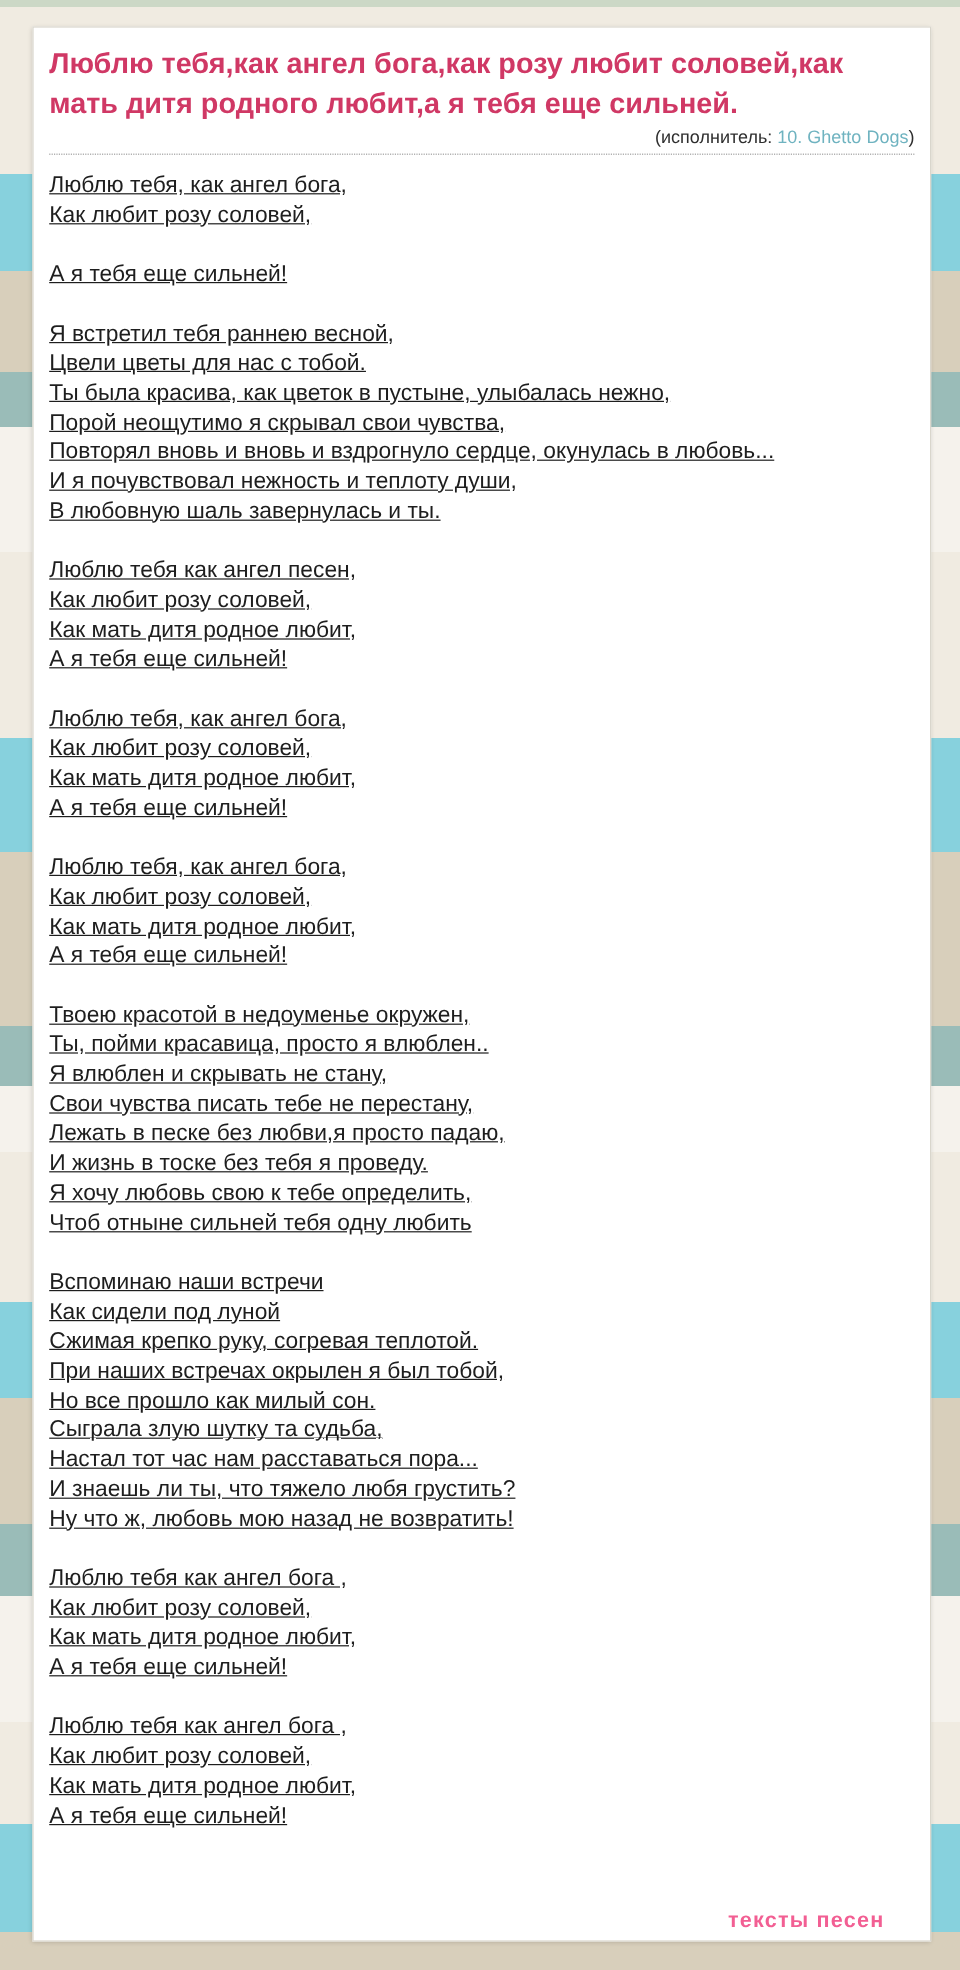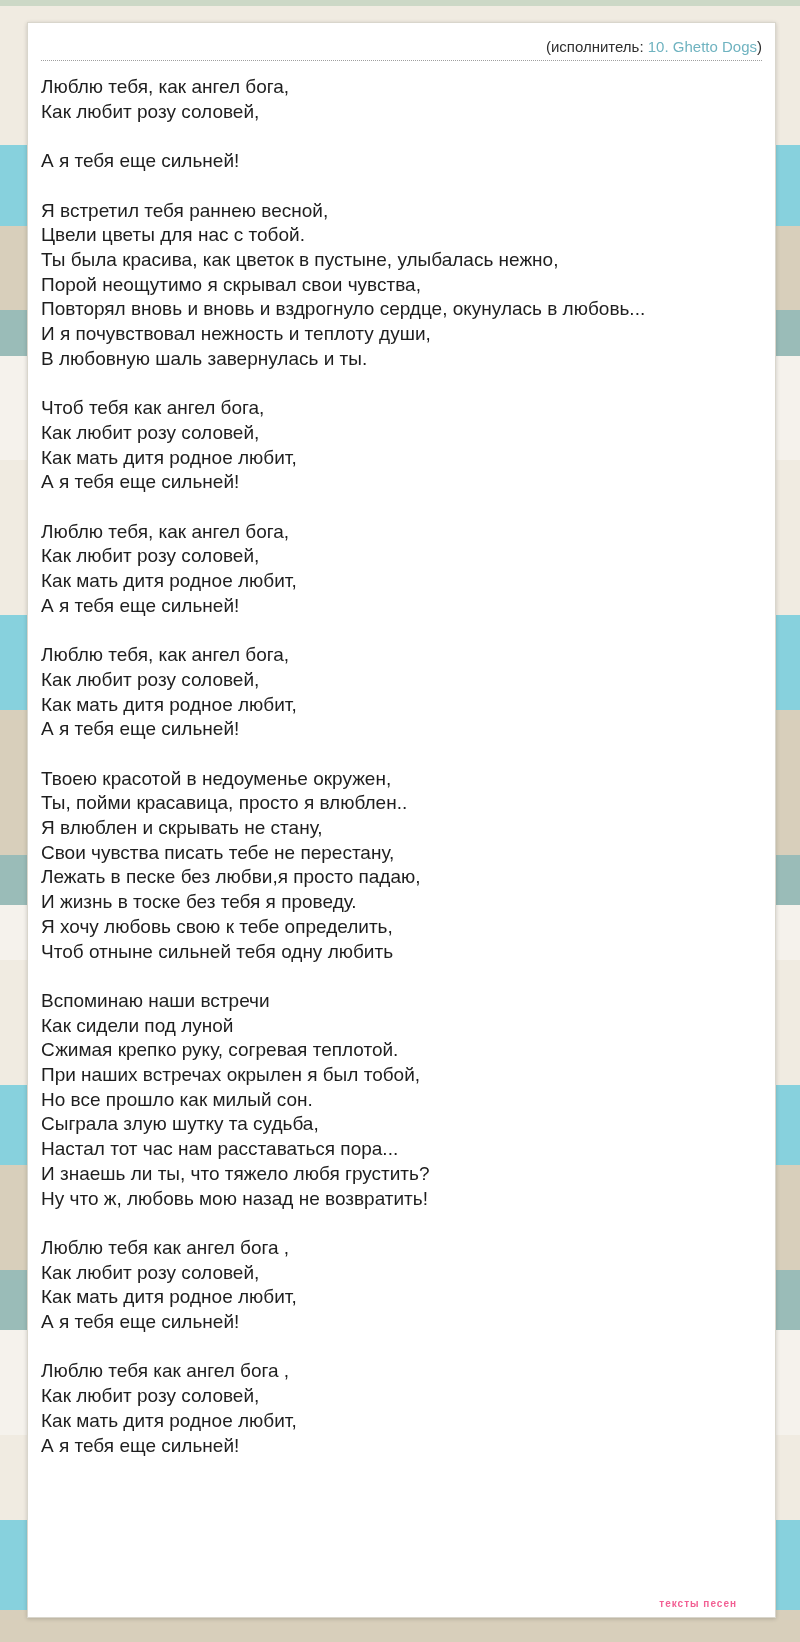--- a/index.html
+++ b/index.html
@@ -78,20 +78,21 @@
     height:0;
   }
   .lyrics{
     margin-top:14px;
     font-size:19px;
     line-height:24.7px;
     color:var(--text-color);
   }
   .lyrics p.stanza{
     margin:0 0 24.7px 0;
+    text-decoration:underline;
   }
   .logo{
     position:absolute;
     right:22px;bottom:8px;
     text-align:right;
     line-height:1;
     user-select:none;
   }
   .logo-name{
     font-size:35px;
@@ -100,43 +101,44 @@
     color:var(--logo-teal);
   }
   .logo-tld{
     font-size:20px;
     font-weight:bold;
     color:var(--logo-pink);
   }
   .logo-tagline{
     margin-top:-3px;
     margin-right:16px;
-    font-size:10px;
+    font-size:18px;
     font-weight:bold;
     letter-spacing:1px;
     color:var(--logo-pink);
   }
 </style>
 </head>
 <body>
 
 <div id="viewport">
   <div class="card">
 
+    <h1 class="title">Люблю тебя,как ангел бога,как розу любит соловей,как мать дитя родного любит,а я тебя еще сильней.</h1>
 
     <div class="subtitle">
       <span>(исполнитель: </span><a>10. Ghetto Dogs</a><span>)</span>
     </div>
 
     <div class="divider"></div>
 
     <div class="lyrics" id="lyrics">
         <p class="stanza"><span>Люблю тебя, как ангел бога,</span><br><span>Как любит розу соловей,</span><br><br><span>А я тебя еще сильней!</span></p>
         <p class="stanza"><span>Я встретил тебя раннею весной,</span><br><span>Цвели цветы для нас с тобой.</span><br><span>Ты была красива, как цветок в пустыне, улыбалась нежно,</span><br><span>Порой неощутимо я скрывал свои чувства,</span><br><span>Повторял вновь и вновь и вздрогнуло сердце, окунулась в любовь...</span><br><span>И я почувствовал нежность и теплоту души,</span><br><span>В любовную шаль завернулась и ты.</span></p>
-        <p class="stanza"><span>Чтоб тебя как ангел бога,</span><br><span>Как любит розу соловей,</span><br><span>Как мать дитя родное любит,</span><br><span>А я тебя еще сильней!</span></p>
+        <p class="stanza"><span>Люблю тебя как ангел песен,</span><br><span>Как любит розу соловей,</span><br><span>Как мать дитя родное любит,</span><br><span>А я тебя еще сильней!</span></p>
         <p class="stanza"><span>Люблю тебя, как ангел бога,</span><br><span>Как любит розу соловей,</span><br><span>Как мать дитя родное любит,</span><br><span>А я тебя еще сильней!</span></p>
         <p class="stanza"><span>Люблю тебя, как ангел бога,</span><br><span>Как любит розу соловей,</span><br><span>Как мать дитя родное любит,</span><br><span>А я тебя еще сильней!</span></p>
         <p class="stanza"><span>Твоею красотой в недоуменье окружен,</span><br><span>Ты, пойми красавица, просто я влюблен..</span><br><span>Я влюблен и скрывать не стану,</span><br><span>Свои чувства писать тебе не перестану,</span><br><span>Лежать в песке без любви,я просто падаю,</span><br><span>И жизнь в тоске без тебя я проведу.</span><br><span>Я хочу любовь свою к тебе определить,</span><br><span>Чтоб отныне сильней тебя одну любить</span></p>
         <p class="stanza"><span>Вспоминаю наши встречи</span><br><span>Как сидели под луной</span><br><span>Сжимая крепко руку, согревая теплотой.</span><br><span>При наших встречах окрылен я был тобой,</span><br><span>Но все прошло как милый сон.</span><br><span>Сыграла злую шутку та судьба,</span><br><span>Настал тот час нам расставаться пора...</span><br><span>И знаешь ли ты, что тяжело любя грустить?</span><br><span>Ну что ж, любовь мою назад не возвратить!</span></p>
         <p class="stanza"><span>Люблю тебя как ангел бога ,</span><br><span>Как любит розу соловей,</span><br><span>Как мать дитя родное любит,</span><br><span>А я тебя еще сильней!</span></p>
         <p class="stanza"><span>Люблю тебя как ангел бога ,</span><br><span>Как любит розу соловей,</span><br><span>Как мать дитя родное любит,</span><br><span>А я тебя еще сильней!</span></p>
       </div>
 
     <div class="logo">
       <div class="logo-tagline">тексты песен</div>

